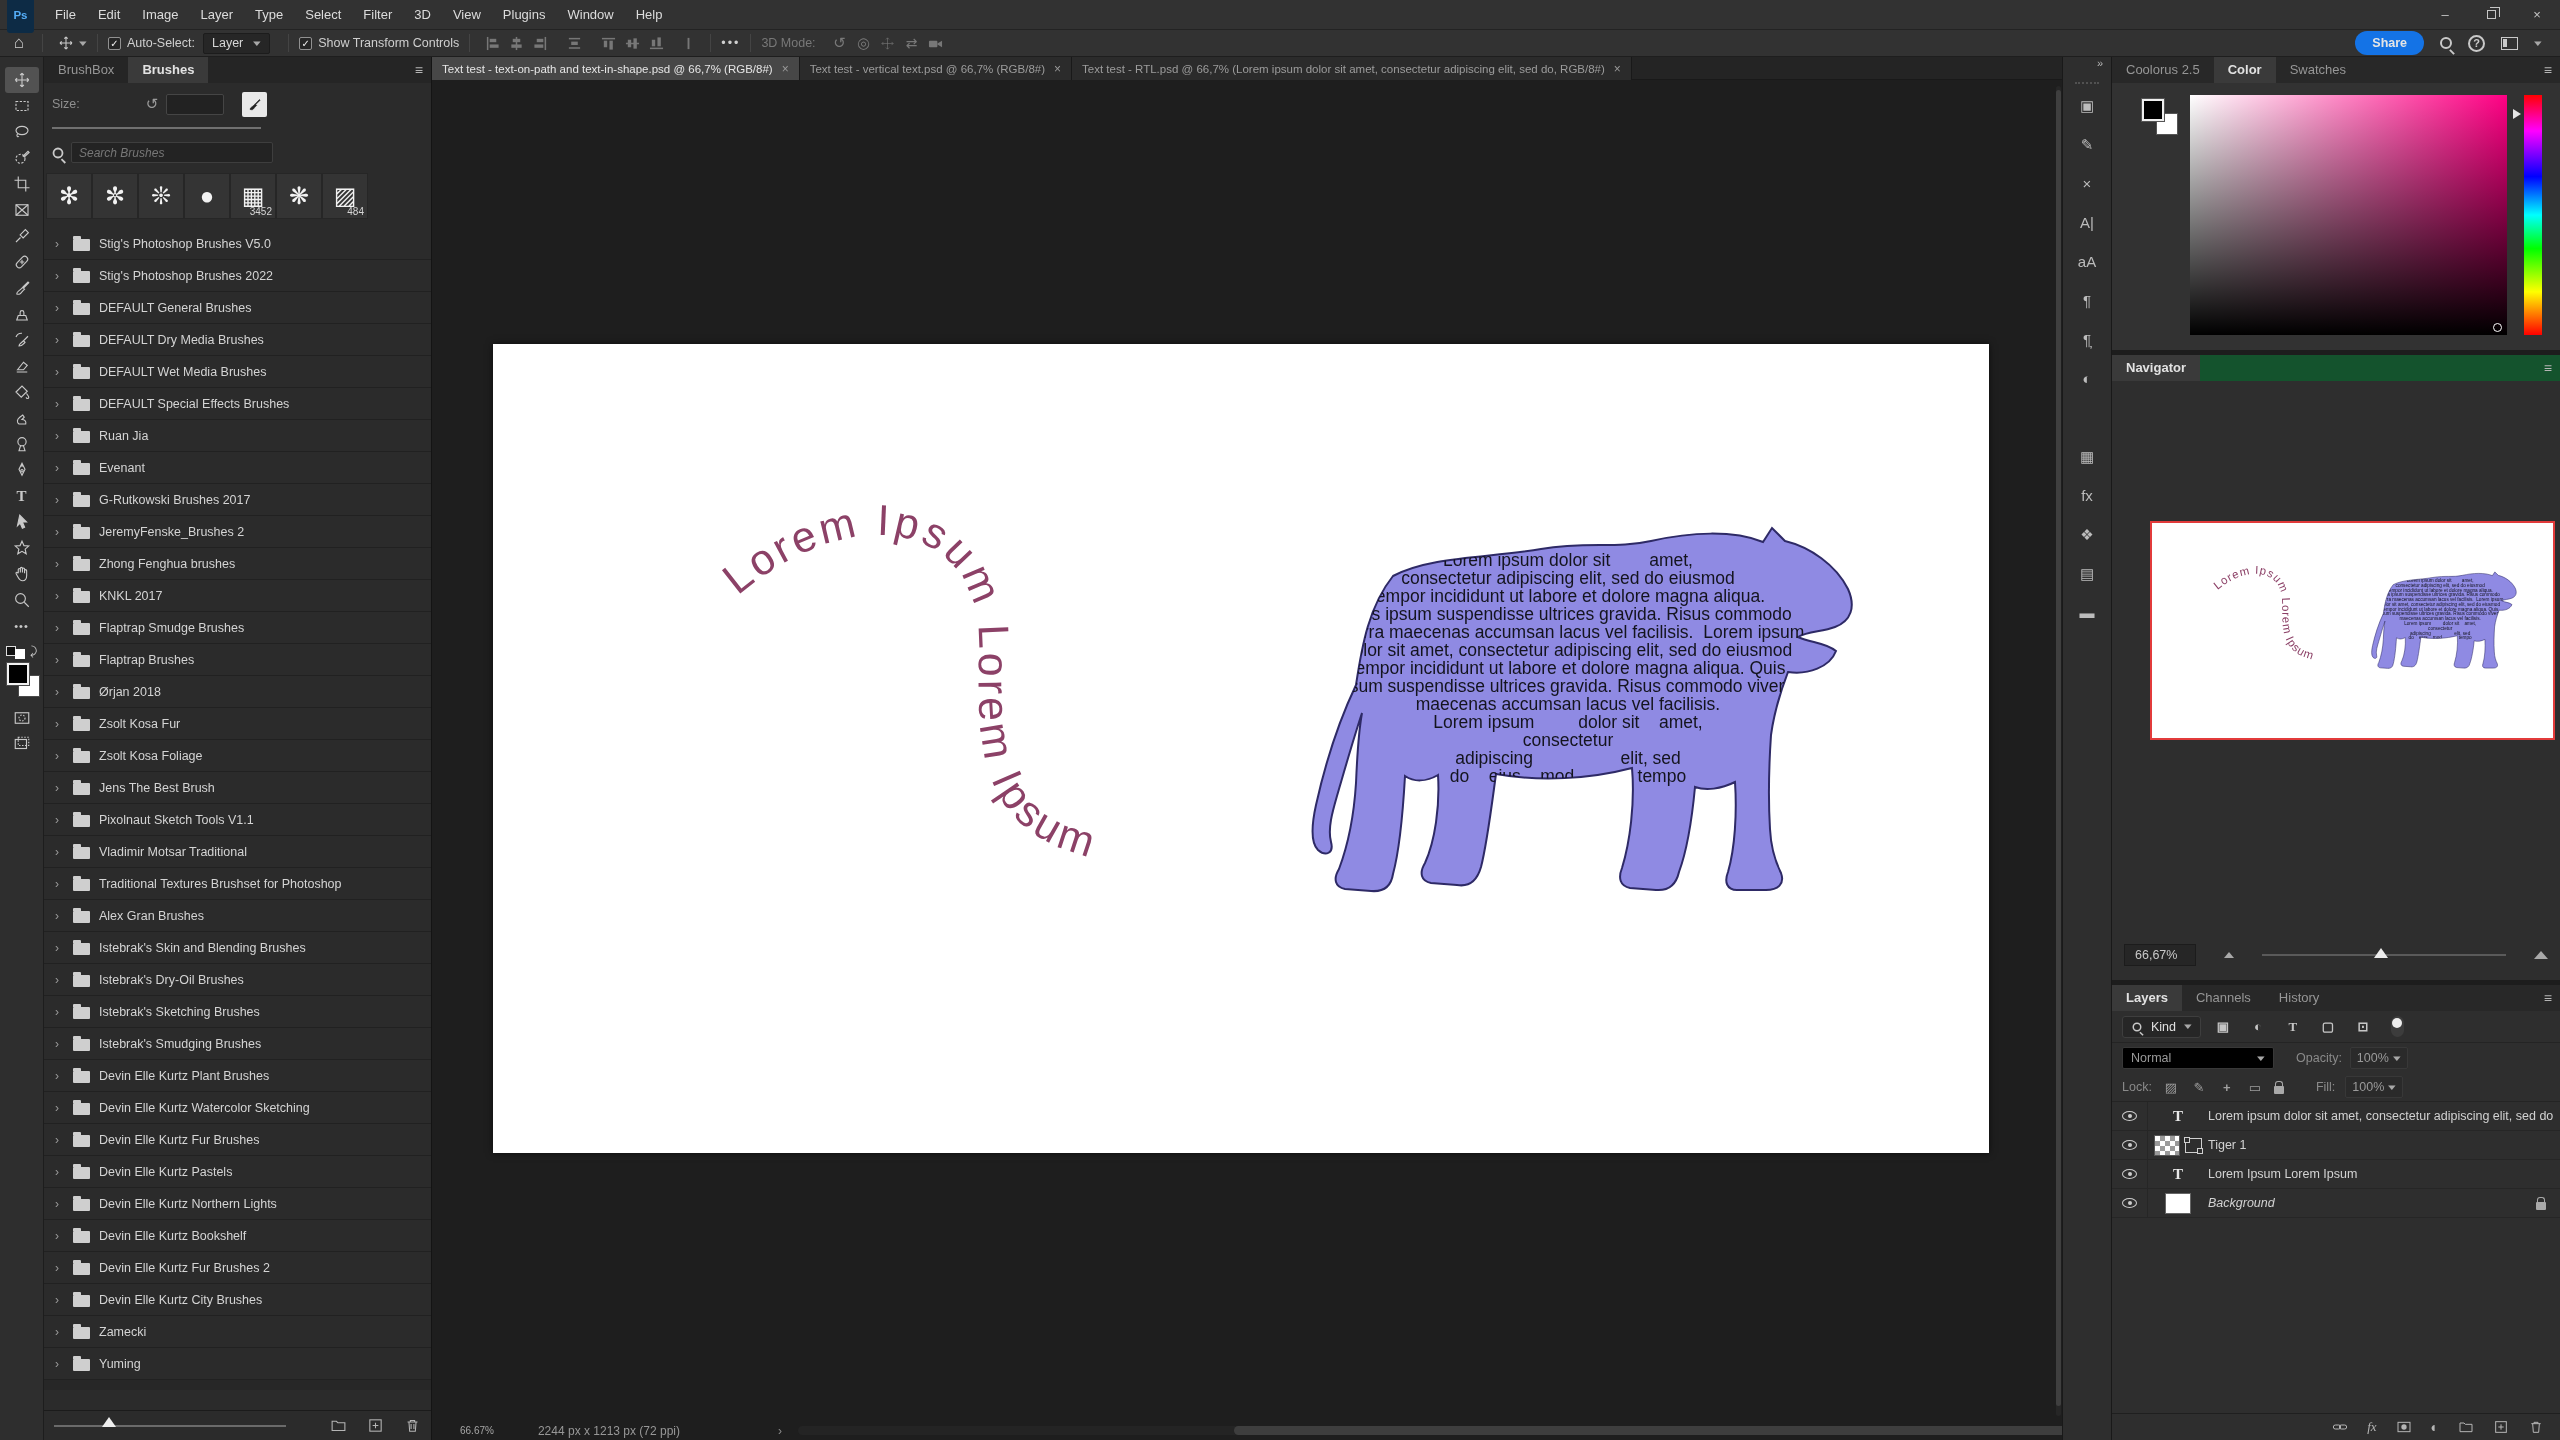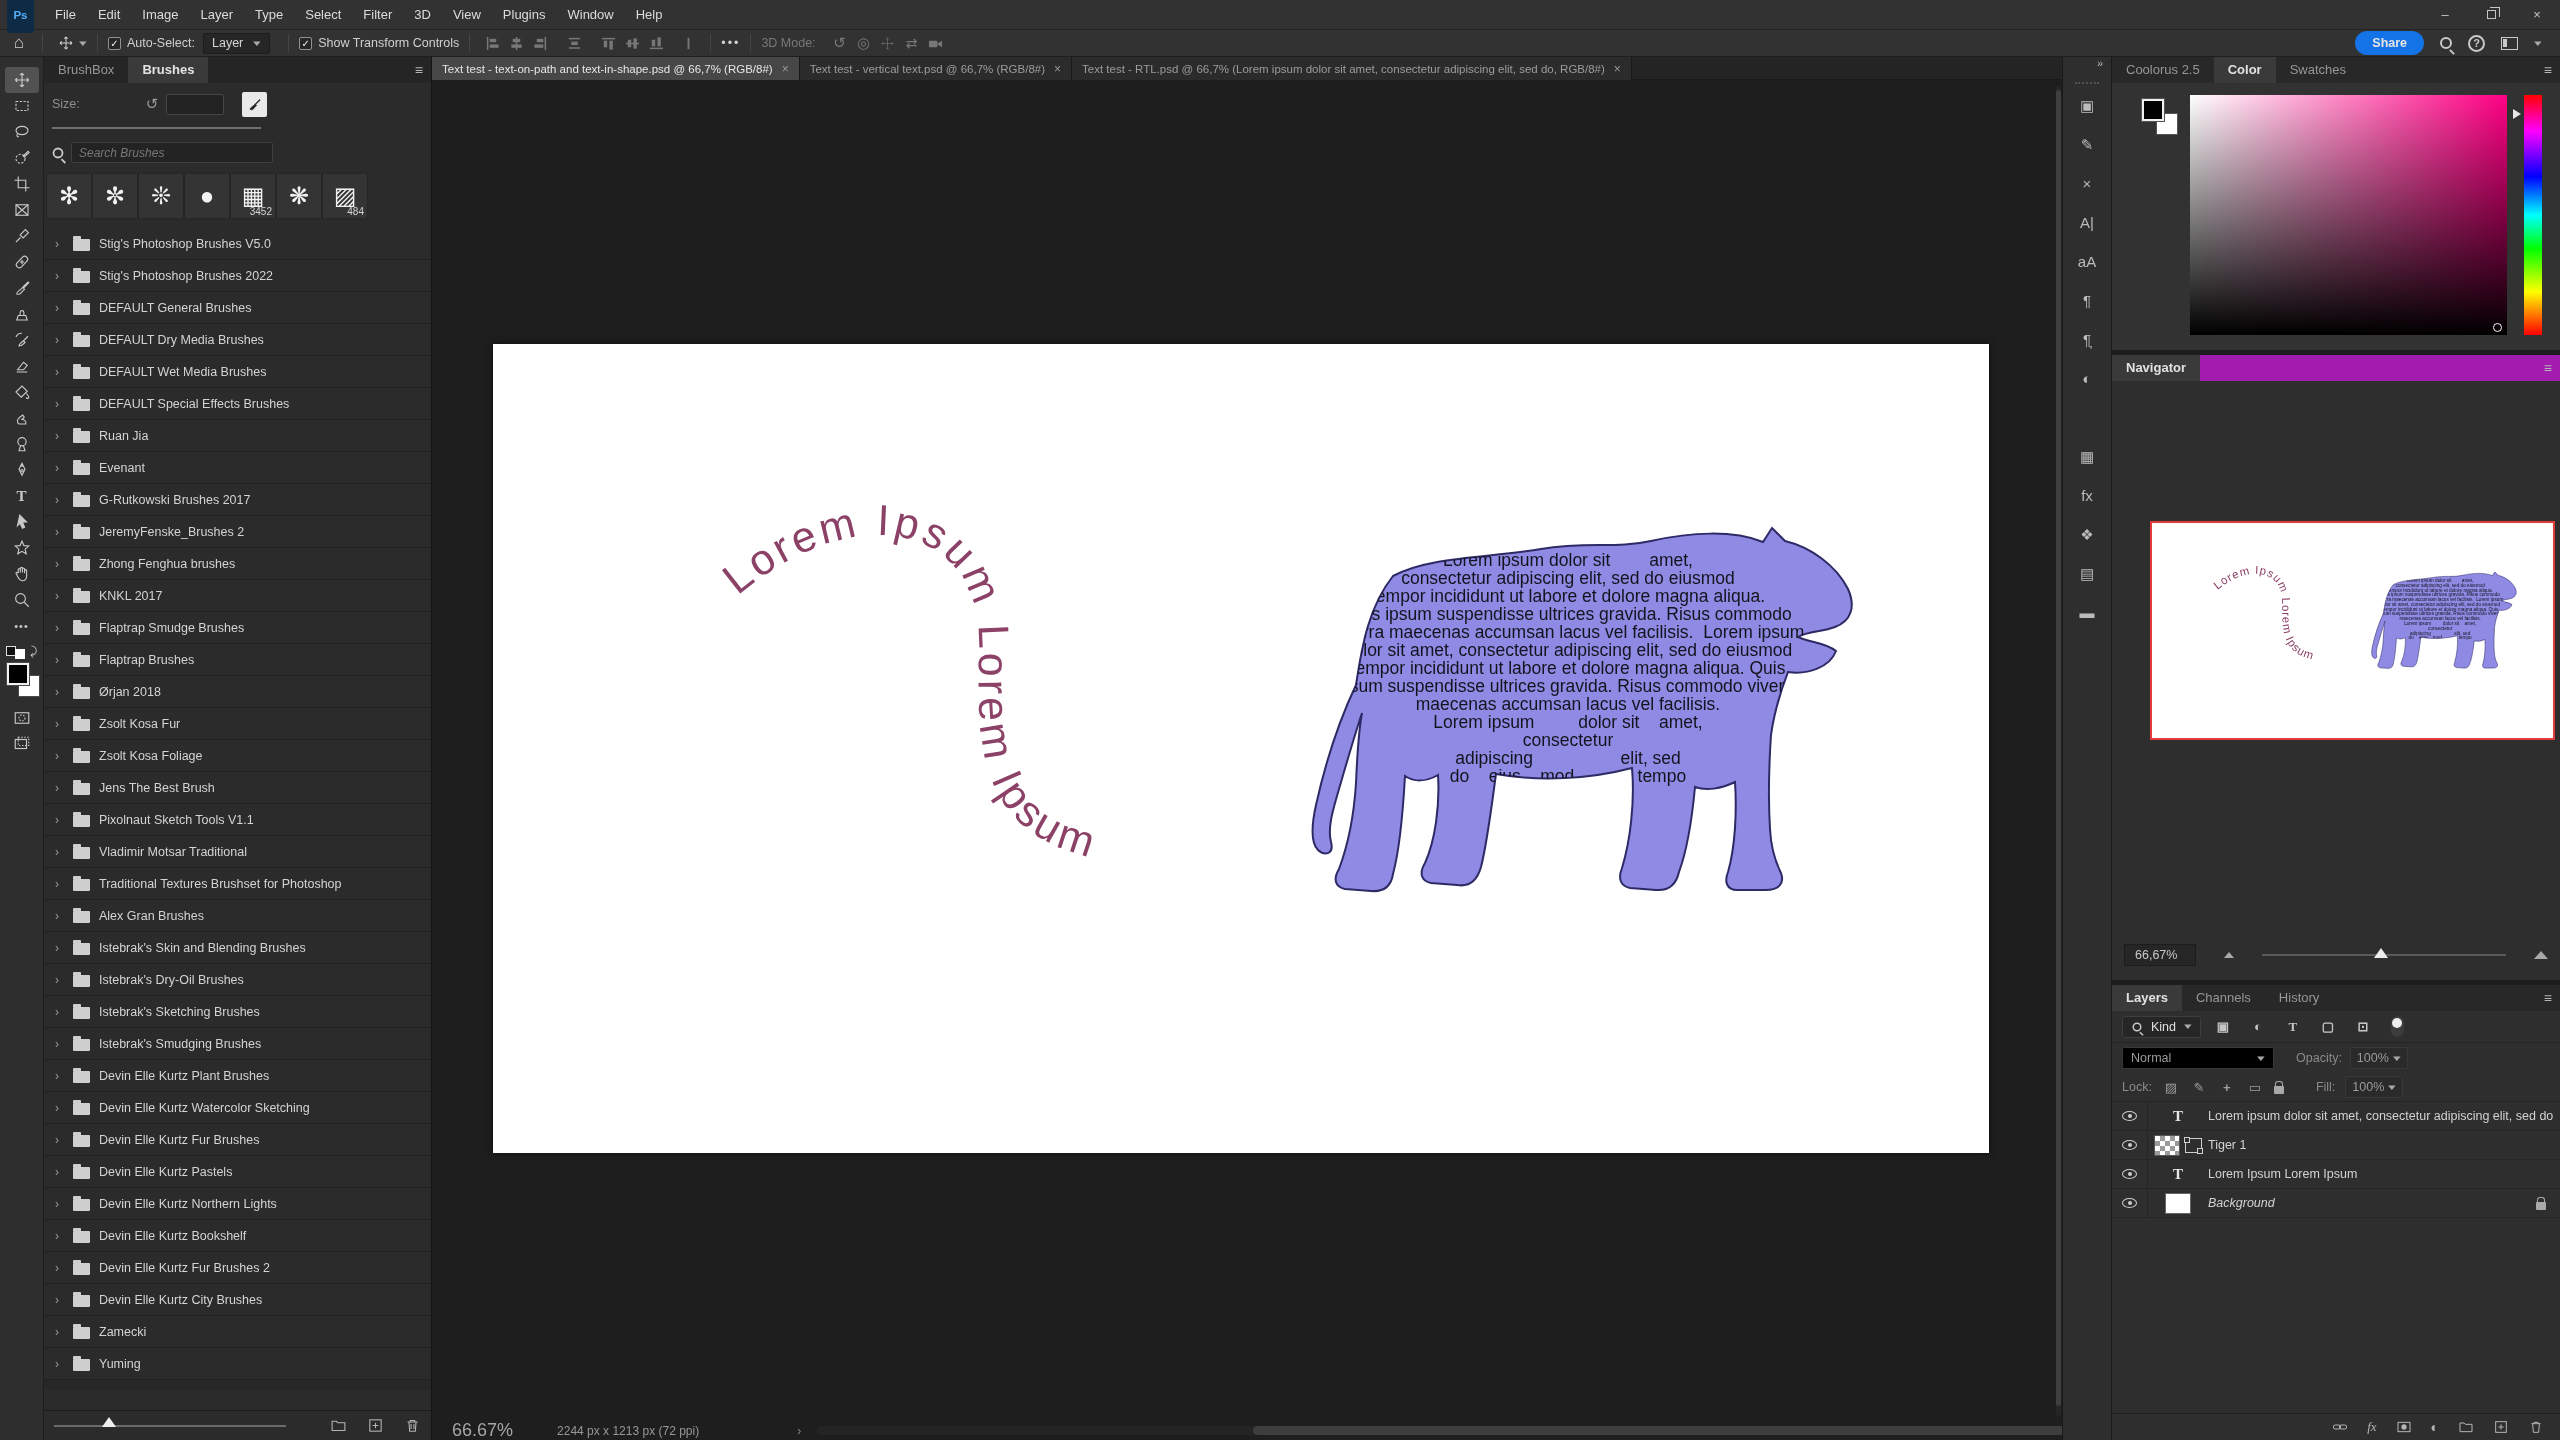--- a/index.html
+++ b/index.html
@@ -77,21 +77,21 @@
   .bb-icons{margin-left:auto;display:flex;gap:20px;align-items:center;color:#b5b5b5}
   .bb-icons svg{width:17px;height:17px;stroke:#b5b5b5;fill:none;stroke-width:1.5}
   
   #canvas{position:absolute;left:432px;top:80px;width:1630px;height:1360px;background:#1e1e1e;z-index:1}
   .doc{position:absolute;left:61px;top:264px;width:1496px;height:809px;background:#fff;box-shadow:0 0 7px rgba(0,0,0,.6)}
   .path-text{font-size:43px;letter-spacing:3.5px;fill:#8c4167;font-family:"Liberation Sans",sans-serif}
   .tiger-line{font-size:17.5px;fill:#14141e;text-anchor:middle;white-space:pre;font-family:"Liberation Sans",sans-serif}
   .vscroll{position:absolute;right:1px;top:6px;width:5px;height:1330px;background:#262626;border-radius:3px}
   .vthumb{position:absolute;left:0;top:4px;width:5px;height:1316px;background:#3f3f3f;border-radius:3px}
   #statusbar{position:absolute;left:432px;top:1421px;width:1630px;height:19px;display:flex;align-items:center;font-size:12px;color:#a6a6a6;background:#1e1e1e;z-index:4}
-  .sb-zoom{margin-left:20px;font-size:18px}
+  .sb-zoom{margin-left:28px;font-size:10px}
   .sb-info{margin-left:44px;color:#979797}
   .sb-chev{margin-left:98px;color:#8a8a8a}
   .htrack{position:relative;flex:1;height:9px;margin:0 12px 0 16px;background:#242424;border-radius:5px}
   .hthumb{position:absolute;left:436px;width:858px;top:0;height:9px;background:#3e3e3e;border-radius:5px}
   
   #rightstrip{position:absolute;left:2062px;top:57px;width:50px;height:1383px;background:#2e2e2e;border-left:1px solid #191919;border-right:1px solid #191919;z-index:6;display:flex;flex-direction:column;align-items:center}
   .strip-expand{height:18px;color:#b5b5b5;font-size:11px;align-self:flex-end;padding-right:8px}
   .grip{width:24px;border-top:2px dotted #515151;margin:7px 0 5px}
   .strip-icon{width:50px;height:33px;display:flex;align-items:center;justify-content:center;color:#bcbcbc;font-size:15px;flex:none}
   
@@ -817,21 +817,21 @@
       <span class="cfg"></span>
       <div class="sat">
         <span class="picker-ring"></span>
       </div>
       <div class="huebar"></div>
       <span class="hue-arrow"></span>
     </div>
   </div>
 
   <div class="panel-nav">
-    <div class="panel-tabs" style="background:#a21caf">
+    <div class="panel-tabs" style="background:#14532d">
       <span class="panel-tab active">Navigator</span>
       <span class="panel-menu-icon">≡</span>
     </div>
     <div class="nav-thumb">
       <svg width="401" height="215" viewBox="0 0 1496 809" preserveAspectRatio="none">
         <use href="#doc-art" xlink:href="#doc-art"></use>
       </svg>
     </div>
     <div class="nav-bottom">
       <span class="nav-zoom">66,67%</span>

